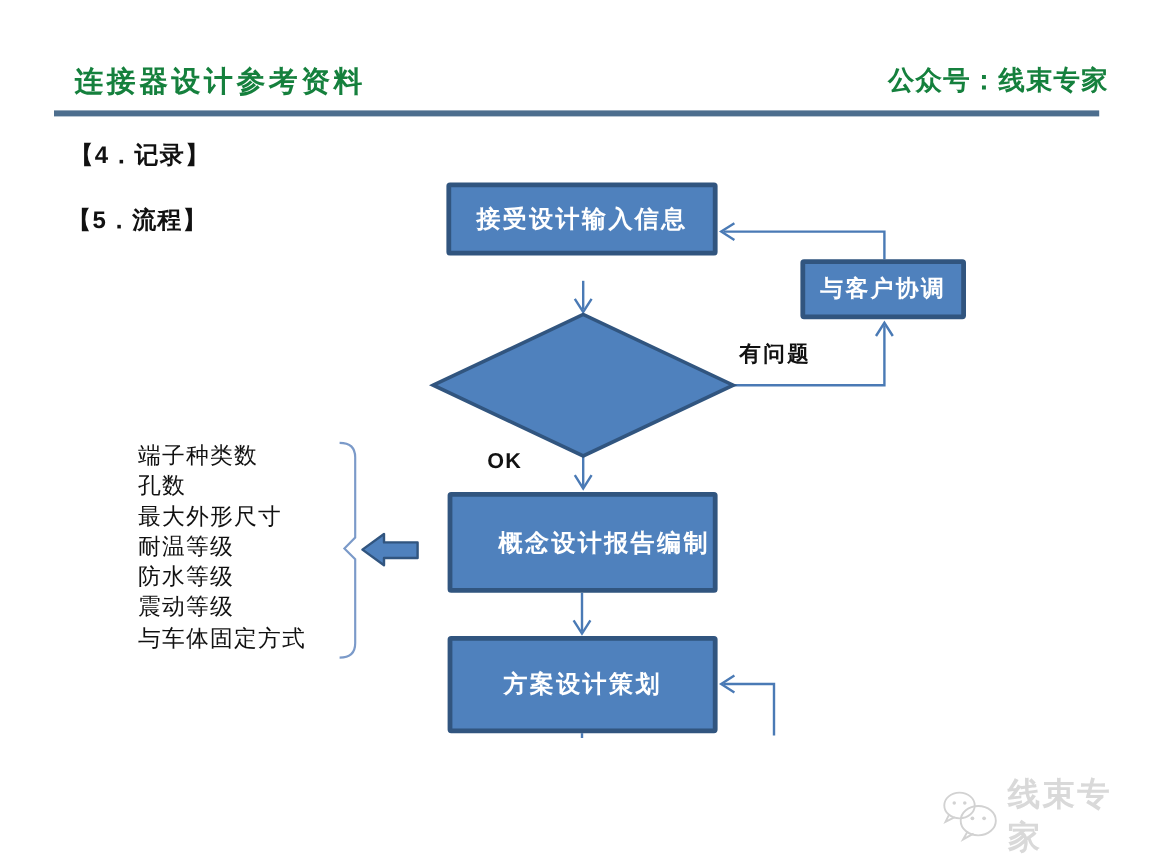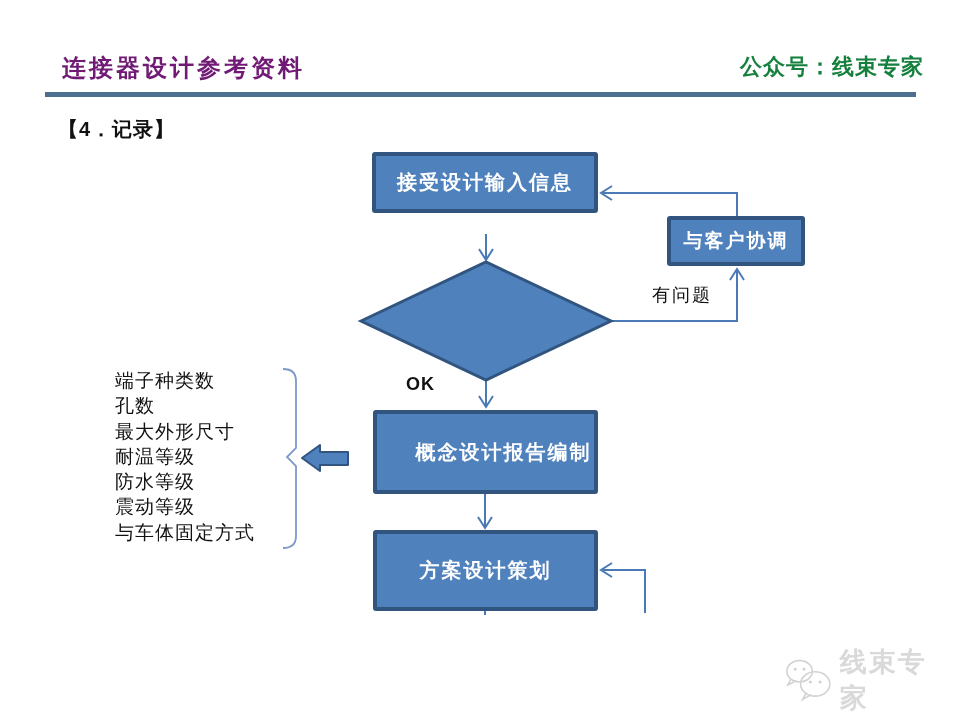--- a/index.html
+++ b/index.html
@@ -4,21 +4,21 @@
 <style>
   html,body{margin:0;padding:0;background:#888;}
   #slide{
     position:relative;width:960px;height:720px;margin:0 auto;
     background:#ffffff;overflow:hidden;
     font-family:"Liberation Sans","DejaVu Sans",sans-serif;
   }
   
   #hdr-title{
     position:absolute;left:62px;top:52px;
-    font-size:24px;font-weight:bold;color:#701a75;letter-spacing:3px;
+    font-size:24px;font-weight:bold;color:#15803d;letter-spacing:3px;
   }
   #hdr-right{
     position:absolute;right:36px;top:52px;
     font-family:"Liberation Serif","DejaVu Serif",serif;
     font-size:22px;font-weight:bold;color:#15803d;letter-spacing:1px;
   }
   #hdr-rule{
     position:absolute;left:45px;top:92px;width:871px;height:5px;
     background:#4d6e8e;
   }
@@ -39,21 +39,21 @@
   #node-concept{left:373px;top:410px;width:225px;height:84px;font-size:20px;letter-spacing:2px;padding-left:36px;}
   #node-plan{left:373px;top:530px;width:225px;height:81px;font-size:20px;letter-spacing:2px;}
   #diamond-label{
     position:absolute;left:438px;top:296px;width:98px;
     color:#fff;font-weight:bold;font-size:17px;line-height:1.5;
     text-align:center;letter-spacing:1px;
   }
   
   .edge-label{position:absolute;color:#111;font-size:18px;}
   #label-ok{left:406px;top:374px;font-weight:bold;letter-spacing:1px;}
-  #label-problem{left:652px;top:283px;font-weight:normal;letter-spacing:2px;}
+  #label-problem{left:616px;top:283px;font-weight:bold;letter-spacing:2px;}
   
   #anno-list{
     position:absolute;left:115px;top:368px;
     font-size:19px;color:#111;line-height:25.3px;letter-spacing:1px;
   }
   
   #flow-svg{position:absolute;left:0;top:0;width:960px;height:720px;}
   
   #watermark{
     position:absolute;left:783px;top:655px;width:170px;height:50px;
@@ -68,20 +68,21 @@
 </head>
 <body>
 
 <div id="slide">
 
   <div id="hdr-title">连接器设计参考资料</div>
   <div id="hdr-right">公众号：线束专家</div>
   <div id="hdr-rule"></div>
 
   <div id="sec4" class="sec-label">【4．记录】</div>
+  <div id="sec5" class="sec-label">【5．流程】</div>
 
   <svg id="flow-svg" viewBox="0 0 960 720" xmlns="http://www.w3.org/2000/svg">
     <g stroke="#4a7ab5" stroke-width="2" fill="none">
 
       <line x1="486" y1="234" x2="486" y2="258"></line>
       <polyline points="479,249 486,260 493,249"></polyline>
 
       <line x1="486" y1="380" x2="486" y2="405"></line>
       <polyline points="479,396 486,407 493,396"></polyline>
 

